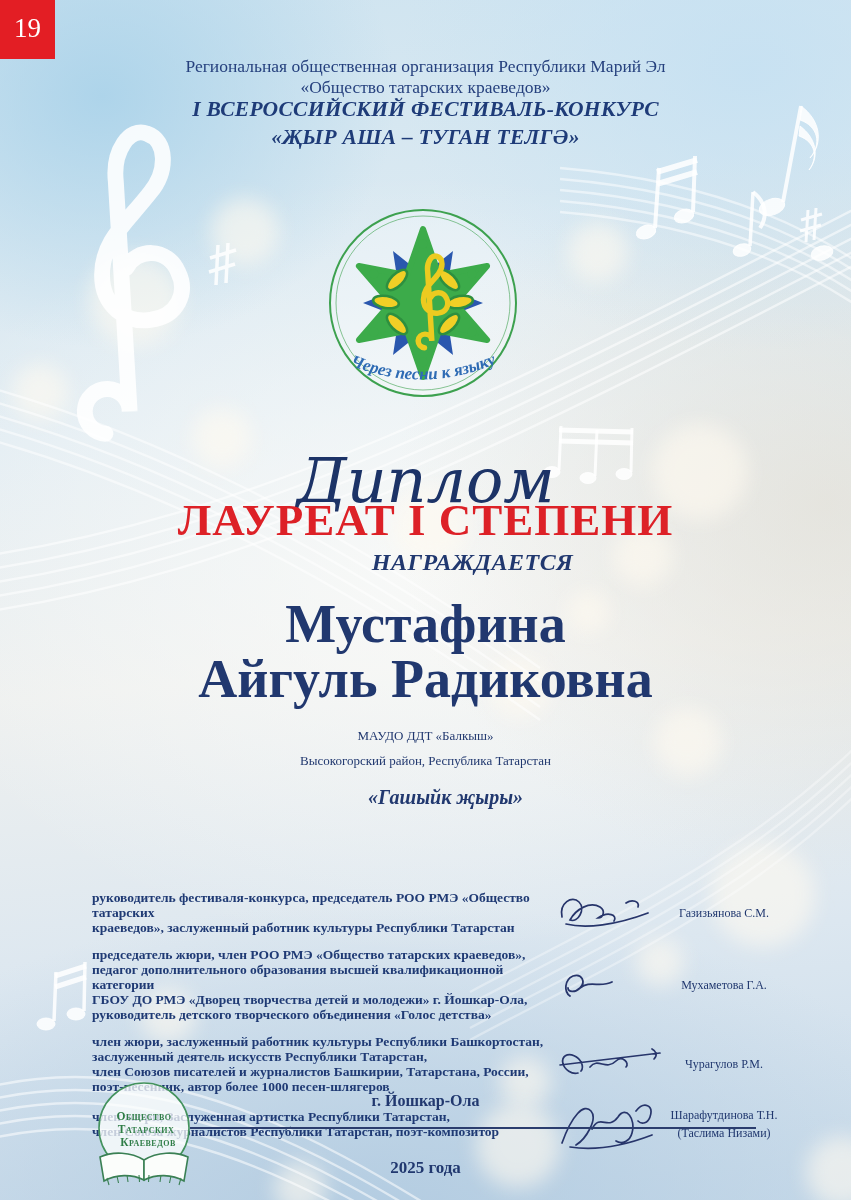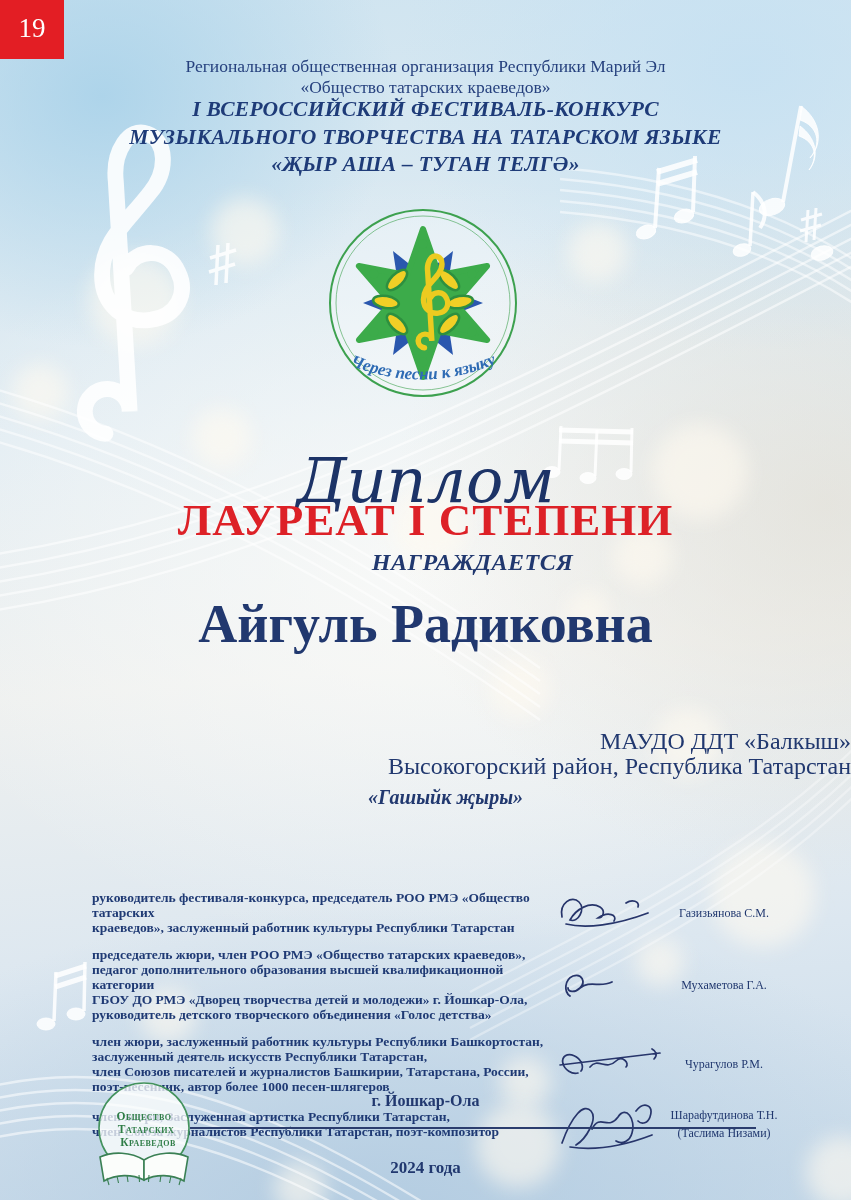--- a/index.html
+++ b/index.html
@@ -13,30 +13,30 @@
       radial-gradient(720px 520px at 50% 47%, rgba(252,252,250,.78), rgba(252,252,250,0) 75%),
       radial-gradient(820px 430px at 45% 102%,rgba(176,202,224,.90), rgba(176,202,224,0) 75%),
       linear-gradient(175deg,#cfe4f0 0%,#e3edf3 35%,#eef0ef 55%,#dce7f0 78%,#c9dbea 100%);
   }
   .abs{position:absolute;}
   .ctr{left:0;width:100%;text-align:center;}
   .bokeh{position:absolute;border-radius:50%;background:rgba(255,250,240,.6);filter:blur(10px);z-index:1;}
   .bg-svg{position:absolute;left:0;top:0;z-index:2;}
   .content{z-index:3;}
   .page-number{
-    left:0;top:0;width:64px;height:59px;background:#e31e24;color:#ffffff;
+    left:0;top:0;width:55px;height:59px;background:#e31e24;color:#ffffff;
     font-size:27px;line-height:56px;text-align:center;z-index:6;
   }
   .org-line{font-size:17.5px;line-height:21px;color:#26417e;}
   .festival{font-size:21.5px;line-height:27.5px;font-weight:bold;font-style:italic;color:#1e3b78;letter-spacing:.3px;}
   .diploma-title{font-family:"DejaVu Serif", serif;font-style:italic;font-size:62px;color:#1c3367;}
   .degree{font-size:45px;font-weight:bold;color:#dd2127;letter-spacing:1px;}
   .awarded{font-size:24px;font-weight:bold;font-style:italic;color:#21386f;letter-spacing:.5px;}
   .recipient{font-size:54px;line-height:55px;font-weight:bold;color:#21386f;}
-  .inst{font-size:24px;color:#21386f;text-align:right;}
+  .inst{font-size:13px;color:#21386f;}
   .song{font-size:20px;font-weight:bold;font-style:italic;color:#21386f;padding-left:20px;}
   .jury{left:92px;top:890px;width:700px;z-index:3;}
   .jury-row{display:flex;align-items:center;margin-bottom:12px;}
   .jury-role{width:462px;font-size:13.5px;line-height:15px;font-weight:bold;color:#1f3a74;}
   .prewrap{white-space:pre-line;}
   .sig-wrap{width:106px;height:26px;position:relative;}
   .sig-wrap svg{position:absolute;top:50%;left:2px;transform:translateY(-50%);}
   .jury-name{width:128px;font-size:12px;color:#21386f;text-align:center;line-height:18px;}
   .footer-line{left:190px;top:1127px;width:566px;height:2px;background:#2b3d6e;z-index:3;}
   .footer-city{top:1092px;font-size:16px;font-weight:bold;color:#21386f;z-index:3;}
@@ -152,21 +152,20 @@
   </svg>
 
   <div class="abs page-number">19</div>
 
   <div class="abs ctr content" style="top:56px;">
     <div class="org-line">Региональная общественная организация Республики Марий Эл</div>
     <div class="org-line">«Общество татарских краеведов»</div>
   </div>
   <div class="abs ctr content" style="top:96px;">
     <div class="festival">I ВСЕРОССИЙСКИЙ ФЕСТИВАЛЬ-КОНКУРС</div>
-    <div class="festival">МУЗЫКАЛЬНОГО ТВОРЧЕСТВА НА ТАТАРСКОМ ЯЗЫКЕ</div>
     <div class="festival">«ҖЫР АША – ТУГАН ТЕЛГӘ»</div>
   </div>
 
   <svg class="abs content" style="left:320px;top:190px;" width="206" height="220" viewBox="0 0 206 220">
     <circle cx="103" cy="113" r="93" fill="rgba(255,255,255,0.25)" stroke="#3da14f" stroke-width="2"></circle>
     <circle cx="103" cy="113" r="87" fill="none" stroke="#3da14f" stroke-width="1" opacity="0.6"></circle>
     <g>
       <polygon points="133,61 127.2,99 163,113 127.2,127 133,165 103,141 73,165 78.8,127 43,113 78.8,99 73,61 103,85" fill="#2a57ae"></polygon>
       <polygon points="103,39 119,85.3 167.1,76 135,113 167.1,150 119,140.7 103,187 87,140.7 38.9,150 71,113 38.9,76 87,85.3" fill="#3cab4a" stroke="#3cab4a" stroke-width="6" stroke-linejoin="round"></polygon>
       <g fill="#3cab4a">
@@ -193,20 +192,21 @@
     <text font-size="17" font-style="italic" font-weight="bold" fill="#2e6bb4">
       <textPath href="#mottoArc" startOffset="50%" text-anchor="middle">Через песни к языку</textPath>
     </text>
   </svg>
 
   <div class="abs ctr content diploma-title" style="top:408px;margin-top:36px;">Диплом</div>
   <div class="abs ctr content degree" style="top:494px;">ЛАУРЕАТ I СТЕПЕНИ</div>
   <div class="abs ctr content awarded" style="top:549px;margin-left:47px;">НАГРАЖДАЕТСЯ</div>
 
   <div class="abs ctr content" style="top:597px;">
+    <div class="recipient">Мустафина</div>
     <div class="recipient">Айгуль Радиковна</div>
   </div>
 
   <div class="abs ctr content inst" style="top:728px;">МАУДО ДДТ «Балкыш»</div>
   <div class="abs ctr content inst" style="top:753px;">Высокогорский район, Республика Татарстан</div>
   <div class="abs ctr content song" style="top:786px;">«Гашыйк җыры»</div>
 
   <div class="abs jury content">
 
     <div class="jury-row">
@@ -268,15 +268,15 @@
     </g>
     <g stroke="#3a8054" stroke-width="1.6" fill="#fbfdfb">
       <path d="M60,80 C47,72 29,71 16,77 L20,101 C32,94 48,94 60,100 Z"></path>
       <path d="M60,80 C73,72 91,71 104,77 L100,101 C88,94 72,94 60,100 Z"></path>
       <path d="M23,98 l2,7 M33,96 l1.5,7 M43,95 l1,7 M55,95 l.5,7 M65,95 l-.5,7 M77,95 l-1,7 M87,96 l-1.5,7 M97,98 l-2,7" stroke-width="1.1" fill="none"></path>
     </g>
   </svg>
 
   <div class="abs footer-line"></div>
   <div class="abs ctr footer-city">г. Йошкар-Ола</div>
-  <div class="abs ctr footer-year">2024 года</div>
+  <div class="abs ctr footer-year">2025 года</div>
 
 </div>
 
 </body></html>

